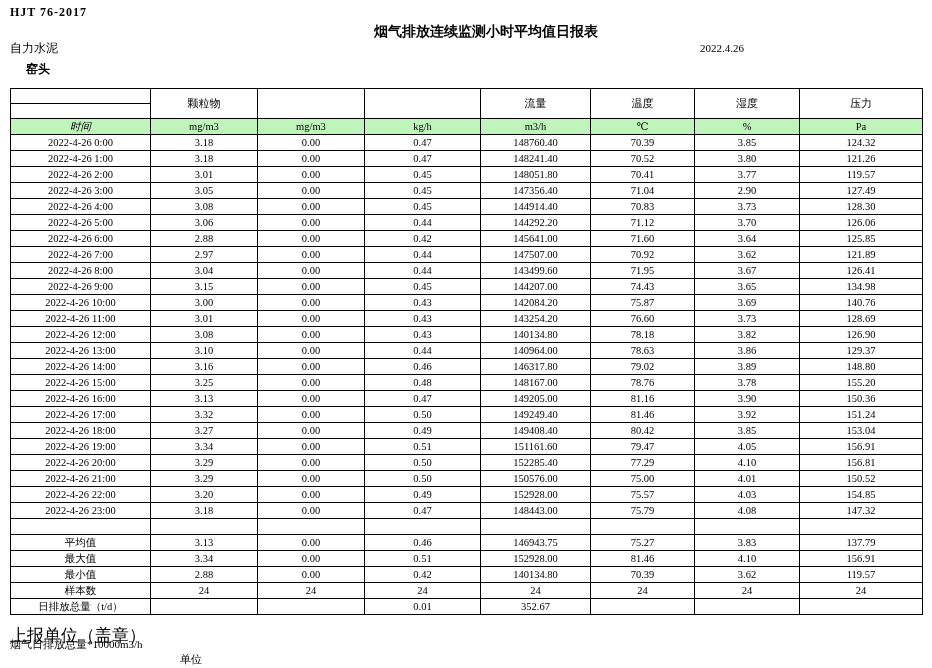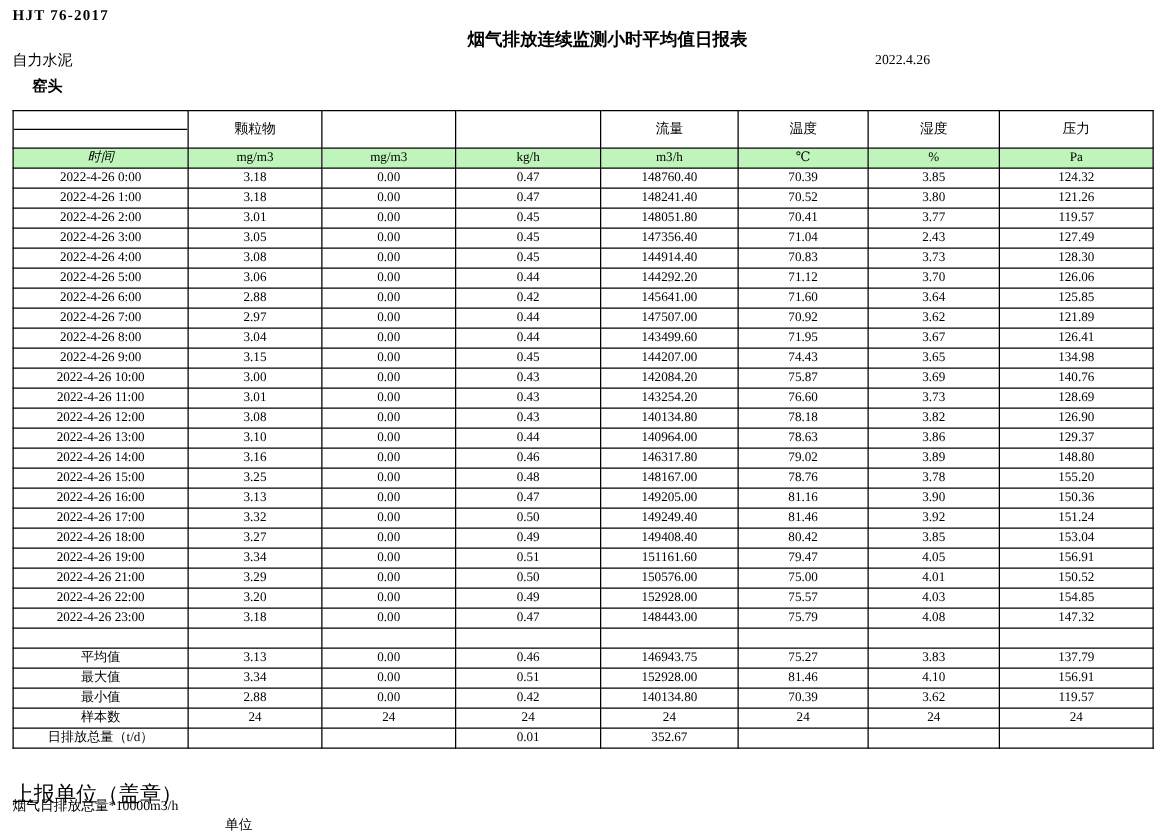--- a/index.html
+++ b/index.html
@@ -171,21 +171,21 @@
         <td>3.77</td>
         <td>119.57</td>
       </tr>
       <tr class="data-row">
         <td>2022-4-26 3:00</td>
         <td>3.05</td>
         <td>0.00</td>
         <td>0.45</td>
         <td>147356.40</td>
         <td>71.04</td>
-        <td>2.43</td>
+        <td>2.90</td>
         <td>127.49</td>
       </tr>
       <tr class="data-row">
         <td>2022-4-26 4:00</td>
         <td>3.08</td>
         <td>0.00</td>
         <td>0.45</td>
         <td>144914.40</td>
         <td>70.83</td>
         <td>3.73</td>
@@ -333,20 +333,30 @@
       </tr>
       <tr class="data-row">
         <td>2022-4-26 19:00</td>
         <td>3.34</td>
         <td>0.00</td>
         <td>0.51</td>
         <td>151161.60</td>
         <td>79.47</td>
         <td>4.05</td>
         <td>156.91</td>
+      </tr>
+      <tr class="data-row">
+        <td>2022-4-26 20:00</td>
+        <td>3.29</td>
+        <td>0.00</td>
+        <td>0.50</td>
+        <td>152285.40</td>
+        <td>77.29</td>
+        <td>4.10</td>
+        <td>156.81</td>
       </tr>
       <tr class="data-row">
         <td>2022-4-26 21:00</td>
         <td>3.29</td>
         <td>0.00</td>
         <td>0.50</td>
         <td>150576.00</td>
         <td>75.00</td>
         <td>4.01</td>
         <td>150.52</td>

